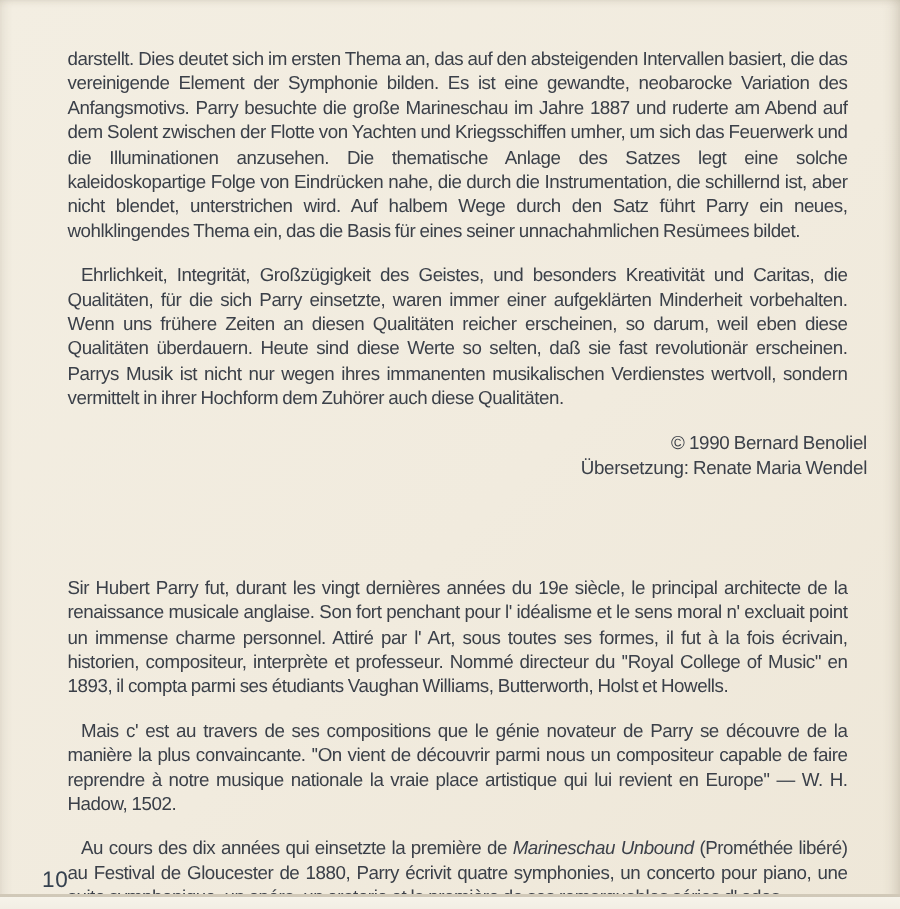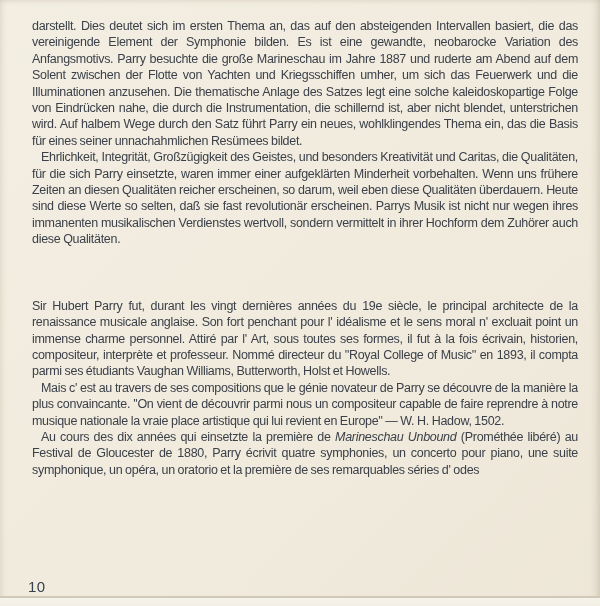--- a/index.html
+++ b/index.html
@@ -20,21 +20,21 @@
     font-family: "Liberation Sans", sans-serif;
     color: #3b4049;
   }
   .text-col {
     position: absolute;
     left: 32px;
     right: 22px;
     top: 18px;
   }
   .body-text p {
-    margin: 0;
+    margin: 13px;
     font-size: 12.5px;
     line-height: 16.4px;
     letter-spacing: -0.3px;
     word-spacing: -0.4px;
     text-align: justify;
     hyphens: none;
   }
   .body-text p.indent {
     text-indent: 9px;
   }
@@ -75,20 +75,24 @@
 </head>
 <body>
 
 <div class="page">
 
   <div class="text-col">
 
     <section class="body-text">
       <p>darstellt. Dies deutet sich im ersten Thema an, das auf den absteigenden Intervallen basiert, die das vereinigende Element der Symphonie bilden. Es ist eine gewandte, neobarocke Variation des Anfangsmotivs. Parry besuchte die große Marineschau im Jahre 1887 und ruderte am Abend auf dem Solent zwischen der Flotte von Yachten und Kriegsschiffen umher, um sich das Feuerwerk und die Illuminationen anzusehen. Die thematische Anlage des Satzes legt eine solche kaleidoskopartige Folge von Eindrücken nahe, die durch die Instrumentation, die schillernd ist, aber nicht blendet, unterstrichen wird. Auf halbem Wege durch den Satz führt Parry ein neues, wohlklingendes Thema ein, das die Basis für eines seiner unnachahmlichen Resümees bildet.</p>
       <p class="indent">Ehrlichkeit, Integrität, Großzügigkeit des Geistes, und besonders Kreativität und Caritas, die Qualitäten, für die sich Parry einsetzte, waren immer einer aufgeklärten Minderheit vorbehalten. Wenn uns frühere Zeiten an diesen Qualitäten reicher erscheinen, so darum, weil eben diese Qualitäten überdauern. Heute sind diese Werte so selten, daß sie fast revolutionär erscheinen. Parrys Musik ist nicht nur wegen ihres immanenten musikalischen Verdienstes wertvoll, sondern vermittelt in ihrer Hochform dem Zuhörer auch diese Qualitäten.</p>
+      <div class="credits">
+        <p>© 1990 Bernard Benoliel</p>
+        <p>Übersetzung: Renate Maria Wendel</p>
+      </div>
     </section>
 
     <div class="section-gap"></div>
 
     <section class="body-text">
       <p>Sir Hubert Parry fut, durant les vingt dernières années du 19e siècle, le principal architecte de la renaissance musicale anglaise. Son fort penchant pour l' idéalisme et le sens moral n' excluait point un immense charme personnel. Attiré par l' Art, sous toutes ses formes, il fut à la fois écrivain, historien, compositeur, interprète et professeur. Nommé directeur du ''Royal College of Music'' en 1893, il compta parmi ses étudiants Vaughan Williams, Butterworth, Holst et Howells.</p>
       <p class="indent">Mais c' est au travers de ses compositions que le génie novateur de Parry se découvre de la manière la plus convaincante. ''On vient de découvrir parmi nous un compositeur capable de faire reprendre à notre musique nationale la vraie place artistique qui lui revient en Europe'' — W. H. Hadow, 1502.</p>
       <p class="indent"><span>Au cours des dix années qui einsetzte la première de </span><em>Marineschau Unbound</em><span> (Prométhée libéré) au Festival de Gloucester de 1880, Parry écrivit quatre symphonies, un concerto pour piano, une suite symphonique, un opéra, un oratorio et la première de ses remarquables séries d' odes</span></p>
     </section>
 

